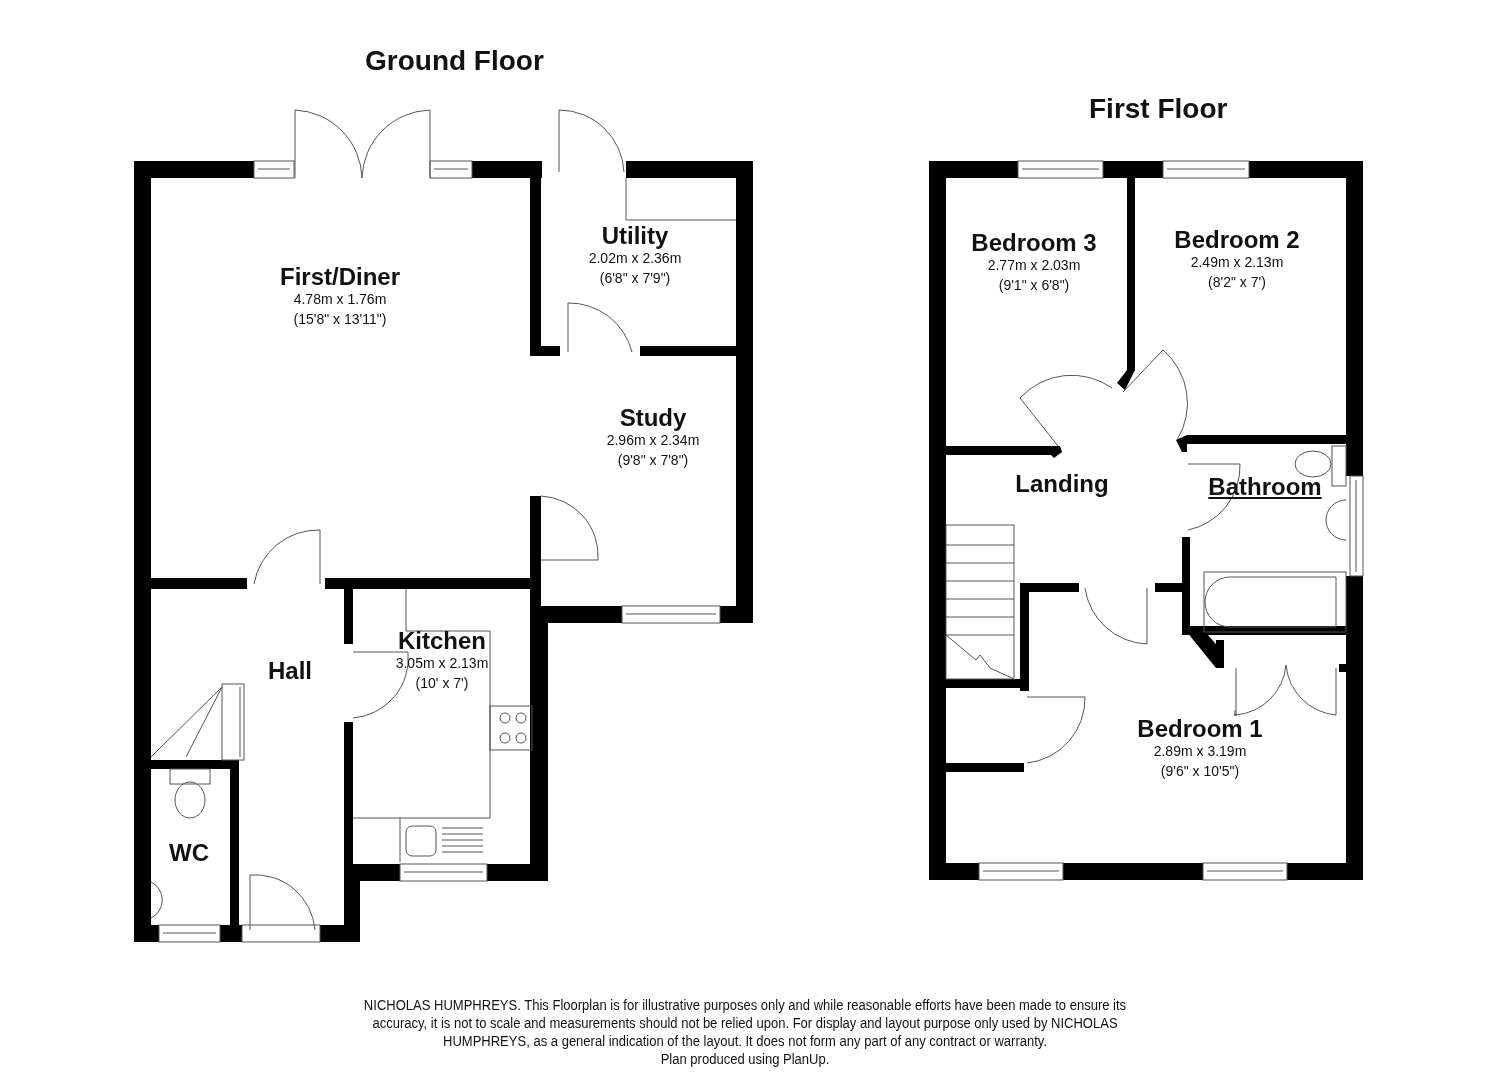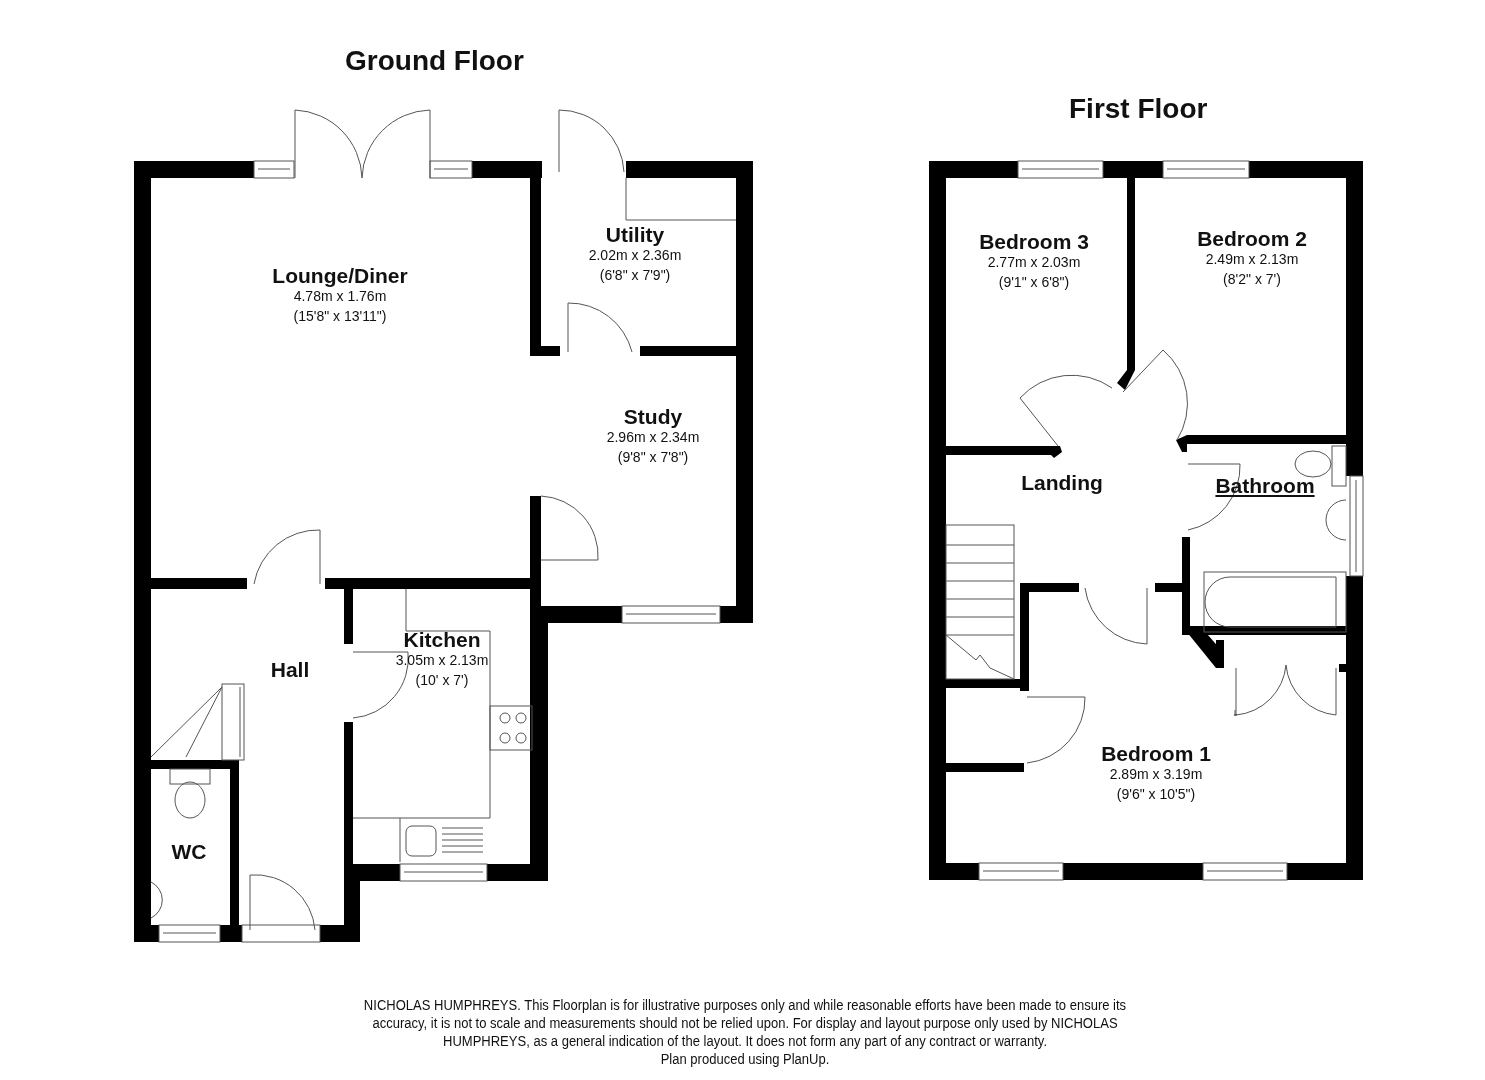--- a/index.html
+++ b/index.html
@@ -1,20 +1,20 @@
 <!DOCTYPE html>
 <html><head>
 <meta charset="utf-8">
 <style>
   html, body { margin: 0; padding: 0; background: #ffffff; }
   body { width: 1485px; height: 1080px; position: relative; overflow: hidden; font-family: "Liberation Sans", sans-serif; color: #111; }
   svg.plan { position: absolute; left: 0; top: 0; }
-  .floor-title { position: absolute; font-weight: bold; font-size: 28px; font-family: "Liberation Sans", sans-serif; }
+  .floor-title { position: absolute; font-weight: bold; font-size: 28px; font-family: "Liberation Sans", sans-serif; margin-left: 20px; }
   .room { position: absolute; text-align: center; line-height: 1.0; transform: translateX(-50%); white-space: nowrap; }
-  .room .name { font-weight: bold; font-size: 21px; display: block; }
+  .room .name { font-weight: bold; font-size: 24px; display: block; }
   .room .dim { font-size: 14px; display: block; line-height: 20px; }
   .disclaimer { position: absolute; left: 250px; top: 996px; width: 990px; text-align: center; font-size: 14px; line-height: 18px; font-family: "Liberation Sans", sans-serif; transform: scaleX(0.93); transform-origin: center top; }
   .disclaimer span { display: block; }
 </style>
 </head>
 <body>
 
 <svg class="plan" width="1485" height="1080" viewBox="0 0 1485 1080">
   <g>
 
@@ -196,21 +196,21 @@
       <rect x="1204" y="572" width="142" height="60"></rect>
       <path d="M1230 577 L1336 577 L1336 627 L1230 627 A25 25 0 0 1 1230 577"></path>
     </g>
   </g>
 </svg>
 
 <div class="floor-title" style="left:345px; top:45px;">Ground Floor</div>
 <div class="floor-title" style="left:1069px; top:93px;">First Floor</div>
 
 <div class="room" style="left:340px; top:265px;">
-  <span class="name">Lounge/Diner</span>
+  <span class="name">First/Diner</span>
   <span class="dim">4.78m x 1.76m</span>
   <span class="dim">(15'8" x 13'11")</span>
 </div>
 <div class="room" style="left:635px; top:224px;">
   <span class="name">Utility</span>
   <span class="dim">2.02m x 2.36m</span>
   <span class="dim">(6'8" x 7'9")</span>
 </div>
 <div class="room" style="left:653px; top:406px;">
   <span class="name">Study</span>
@@ -227,32 +227,32 @@
 </div>
 <div class="room" style="left:189px; top:841px;">
   <span class="name">WC</span>
 </div>
 
 <div class="room" style="left:1034px; top:231px;">
   <span class="name">Bedroom 3</span>
   <span class="dim">2.77m x 2.03m</span>
   <span class="dim">(9'1" x 6'8")</span>
 </div>
-<div class="room" style="left:1237px; top:228px;margin-left:15px;">
+<div class="room" style="left:1237px; top:228px;">
   <span class="name">Bedroom 2</span>
   <span class="dim">2.49m x 2.13m</span>
   <span class="dim">(8'2" x 7')</span>
 </div>
 <div class="room" style="left:1062px; top:472px;">
   <span class="name">Landing</span>
 </div>
 <div class="room" style="left:1265px; top:475px;text-decoration:underline;">
   <span class="name">Bathroom</span>
 </div>
-<div class="room" style="left:1156px; top:717px;margin-top:26px;">
+<div class="room" style="left:1200px; top:717px;">
   <span class="name">Bedroom 1</span>
   <span class="dim">2.89m x 3.19m</span>
   <span class="dim">(9'6" x 10'5")</span>
 </div>
 
 <div class="disclaimer">
   <span>NICHOLAS HUMPHREYS. This Floorplan is for illustrative purposes only and while reasonable efforts have been made to ensure its</span>
   <span>accuracy, it is not to scale and measurements should not be relied upon. For display and layout purpose only used by NICHOLAS</span>
   <span>HUMPHREYS, as a general indication of the layout. It does not form any part of any contract or warranty.</span>
   <span>Plan produced using PlanUp.</span>

